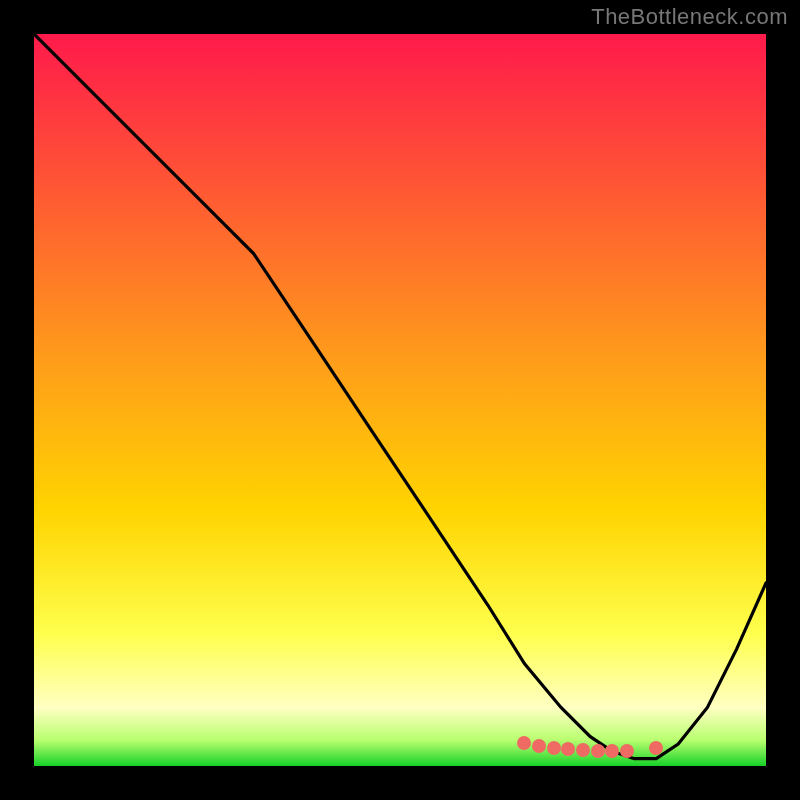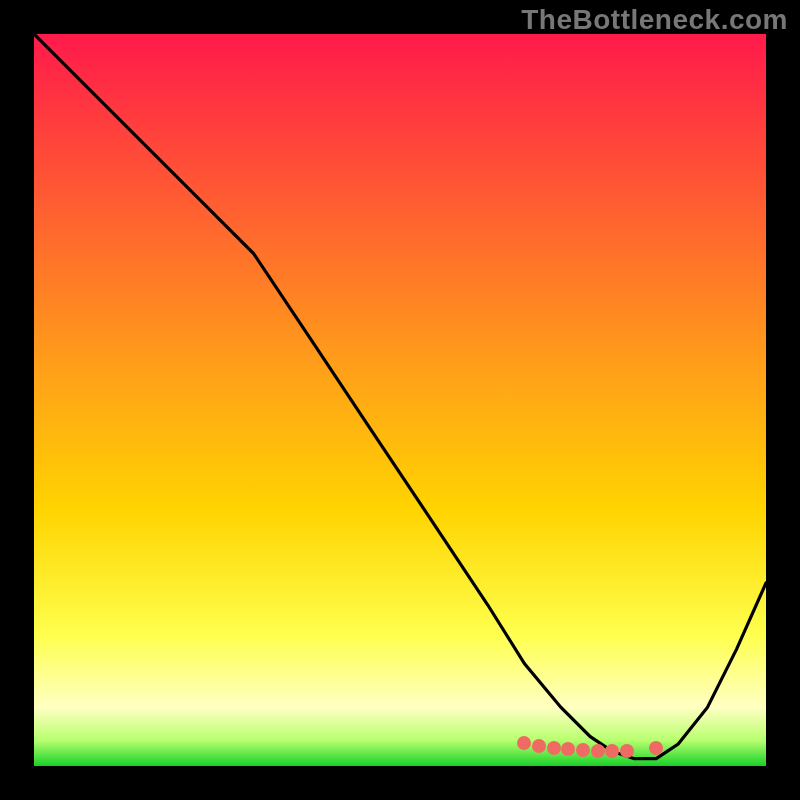--- a/index.html
+++ b/index.html
@@ -1,17 +1,17 @@
 <!DOCTYPE html>
 <html><head>
 <meta charset="utf-8">
 <style>
 html,body{margin:0;padding:0;width:800px;height:800px;background:#000;font-family:Arial,Helvetica,sans-serif}
 .outer{width:800px;height:800px;position:relative}
-.wm{position:absolute;top:4px;right:12px;color:#777;font-size:28px;font-weight:700;letter-spacing:.5px}
+.wm{position:absolute;top:4px;right:12px;color:#777;font-size:22px;font-weight:400;letter-spacing:.5px}
 .plot{position:absolute;left:34px;top:34px;width:732px;height:732px;background:#000}
 .plot svg{position:absolute;left:0;top:0}
 .markers{position:absolute;left:0;top:0;width:100%;height:100%}
 .mk{position:absolute;width:14px;height:14px;border-radius:50%;background:#ef6a63;transform:translate(-50%,-50%)}
 </style>
 </head>
 <body>
 
 <div class="outer">
   <div class="wm">TheBottleneck.com</div>

